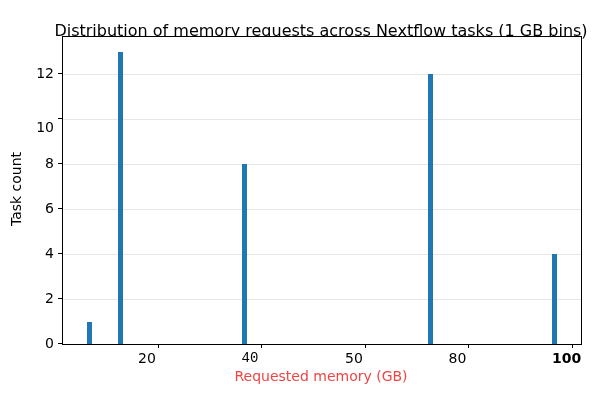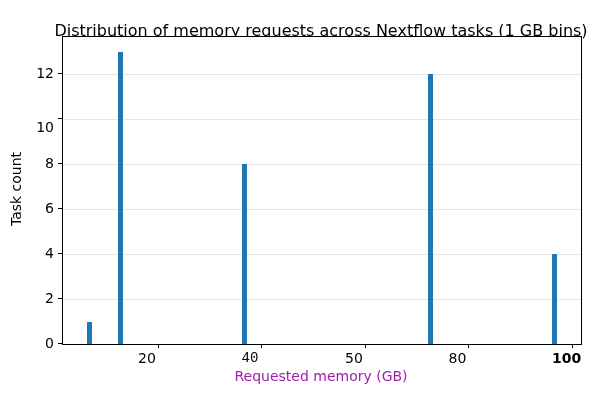--- a/index.html
+++ b/index.html
@@ -63,21 +63,21 @@
     font-size: 14px;
     color: #000000;
   }
   .x-axis-label {
     position: absolute;
     top: 368px;
     left: 321px;
     transform: translateX(-50%);
     white-space: nowrap;
     font-size: 14px;
-    color: #a21caf;
+    color: #ef4444;
   }
   .y-axis-label {
     position: absolute;
     top: 189px;
     left: 16px;
     transform: translate(-50%, -50%) rotate(-90deg);
     white-space: nowrap;
     font-size: 14px;
     color: #000000;
   }

